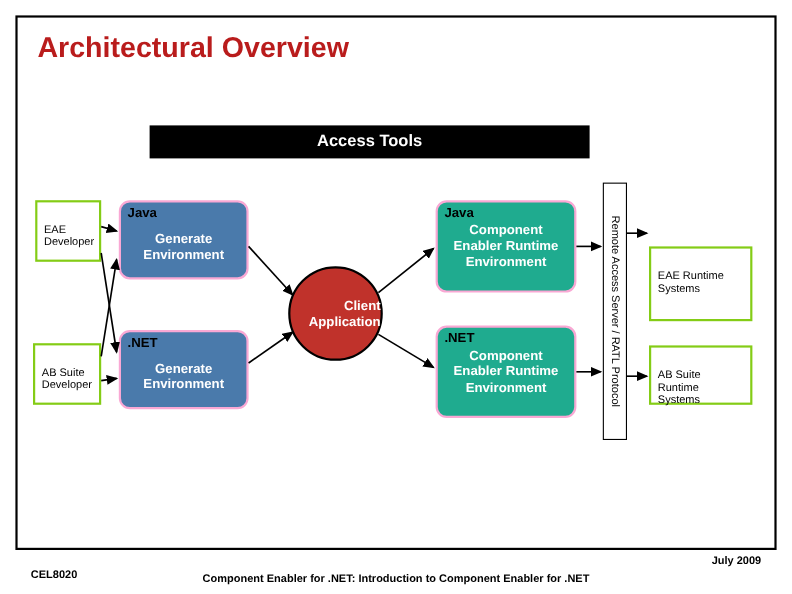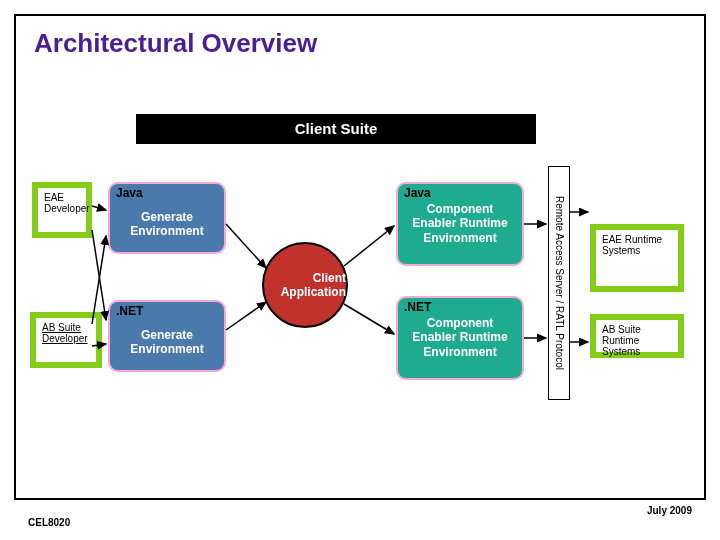--- a/index.html
+++ b/index.html
@@ -1,44 +1,44 @@
 <!DOCTYPE html>
 <html><head>
 <meta charset="utf-8">
 <style>
   * { box-sizing: border-box; margin: 0; padding: 0; }
   body { width: 720px; height: 540px; background: #fff; font-family: Arial, sans-serif; position: relative; overflow: hidden; }
   .slide { position: absolute; inset: 0; border: 2px solid #000; margin: 14px 14px 40px 14px; }
-  .title { position: absolute; top: 28px; left: 34px; color: #4c1d95; font-size: 26px; font-weight: bold; }
+  .title { position: absolute; top: 28px; left: 34px; color: #b91c1c; font-size: 26px; font-weight: bold; }
   .banner { position: absolute; top: 114px; left: 136px; width: 400px; height: 30px; background: #000; color: #fff; text-align: center; font-weight: bold; font-size: 15px; line-height: 30px; }
-  .box { position: absolute; border: 6px solid #84cc16; font-size: 10px; padding: 4px 6px; background: #fff; }
+  .box { position: absolute; border: 2px solid #84cc16; font-size: 10px; padding: 20px 6px; background: #fff; }
   .rbox { position: absolute; border: 2px solid #f9a8d4; border-radius: 10px; color: #fff; font-weight: bold; text-align: center; }
   .rbox .lbl { position: absolute; top: 2px; left: 6px; color: #000; font-weight: bold; font-size: 12px; }
   .rbox .txt { position: absolute; width: 100%; font-size: 12px; line-height: 1.2; }
   .blue { background: #4a7aab; }
   .teal { background: #1fab8f; }
   .circle { position: absolute; width: 86px; height: 86px; border-radius: 50%; background: #c0322b; border: 2px solid #000; color: #fff; font-weight: bold; font-size: 12px; text-align: right; display: flex; align-items: center; justify-content: center; line-height: 1.2; }
   .vbox { position: absolute; border: 1px solid #000; writing-mode: vertical-rl; text-orientation: mixed; font-size: 10px; text-align: center; padding: 4px 2px; background: #fff; display: flex; align-items: center; justify-content: center; }
   svg.arrows { position: absolute; inset: 0; width: 100%; height: 100%; pointer-events: none; }
   .footer { position: absolute; bottom: 8px; left: 0; right: 0; height: 28px; font-size: 10px; font-weight: bold; }
   .fleft { position: absolute; left: 28px; bottom: 4px; }
   .fmid { position: absolute; left: 0; right: 0; text-align: center; bottom: 0; }
   .fright { position: absolute; right: 28px; bottom: 16px; margin-left: 28px; }
 </style>
 </head>
 <body>
 
 <div class="slide"></div>
 
 <div class="title">Architectural Overview</div>
 
-<div class="banner">Client Suite</div>
+<div class="banner">Access Tools</div>
 
 <div class="box" style="top:182px; left:32px; width:60px; height:56px;">EAE Developer</div>
-<div class="box" style="top:312px; left:30px; width:72px; height:56px;text-decoration:underline;">AB Suite Developer</div>
+<div class="box" style="top:312px; left:30px; width:62px; height:56px;">AB Suite Developer</div>
 
 <div class="rbox blue" style="top:182px; left:108px; width:118px; height:72px;">
   <span class="lbl">Java</span>
   <div class="txt" style="top:26px;">Generate Environment</div>
 </div>
 <div class="rbox blue" style="top:300px; left:108px; width:118px; height:72px;">
   <span class="lbl">.NET</span>
   <div class="txt" style="top:26px;">Generate Environment</div>
 </div>
 
@@ -51,21 +51,21 @@
   <div class="txt" style="top:18px; padding:0 6px;">Component Enabler Runtime Environment</div>
 </div>
 <div class="rbox teal" style="top:296px; left:396px; width:128px; height:84px;">
   <span class="lbl">.NET</span>
   <div class="txt" style="top:18px; padding:0 6px;">Component Enabler Runtime Environment</div>
 </div>
 
 <div class="vbox" style="top:166px; left:548px; width:22px; height:234px;">Remote Access Server / RATL Protocol</div>
 
 <div class="box" style="top:184px; left:590px; width:94px; height:68px;margin-top:40px;">EAE Runtime Systems</div>
-<div class="box" style="top:314px; left:590px; width:94px; height:44px;">AB Suite Runtime Systems</div>
+<div class="box" style="top:314px; left:590px; width:94px; height:54px;">AB Suite Runtime Systems</div>
 
 <svg class="arrows">
   <defs>
     <marker id="ah" markerWidth="8" markerHeight="8" refX="6" refY="3" orient="auto">
       <path d="M0,0 L7,3 L0,6 Z" fill="#000"></path>
     </marker>
   </defs>
 
   <line x1="92" y1="206" x2="106" y2="210" stroke="#000" stroke-width="1.5" marker-end="url(#ah)"></line>
   <line x1="92" y1="230" x2="106" y2="320" stroke="#000" stroke-width="1.5" marker-end="url(#ah)"></line>
@@ -81,14 +81,15 @@
 
   <line x1="524" y1="224" x2="546" y2="224" stroke="#000" stroke-width="1.5" marker-end="url(#ah)"></line>
   <line x1="524" y1="338" x2="546" y2="338" stroke="#000" stroke-width="1.5" marker-end="url(#ah)"></line>
 
   <line x1="570" y1="212" x2="588" y2="212" stroke="#000" stroke-width="1.5" marker-end="url(#ah)"></line>
   <line x1="570" y1="342" x2="588" y2="342" stroke="#000" stroke-width="1.5" marker-end="url(#ah)"></line>
 </svg>
 
 <div class="footer">
   <div class="fleft">CEL8020</div>
+  <div class="fmid">Component Enabler for .NET: Introduction to Component Enabler for .NET</div>
   <div class="fright">July 2009</div>
 </div>
 
 </body></html>

